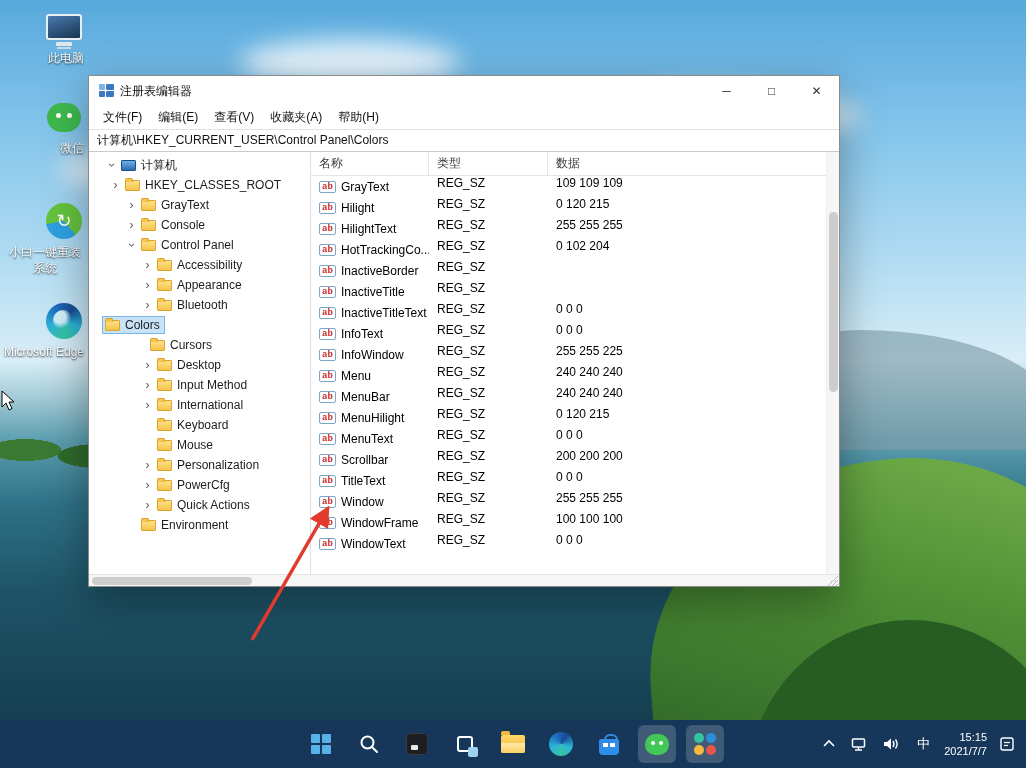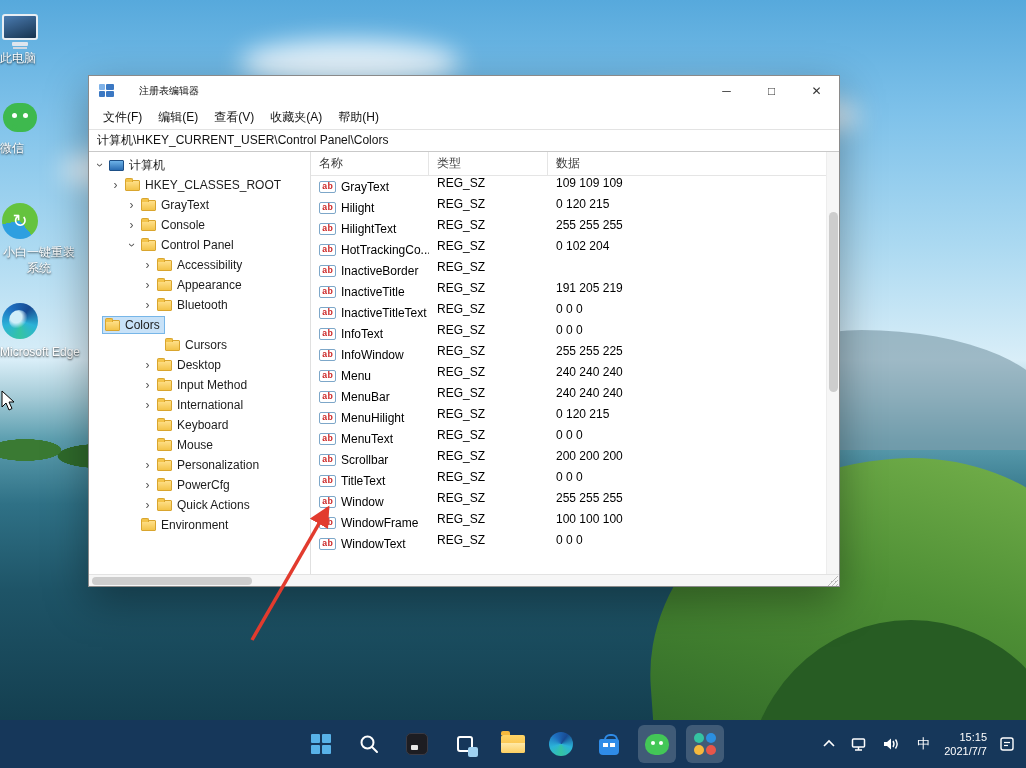--- a/index.html
+++ b/index.html
@@ -10,40 +10,40 @@
     background:linear-gradient(180deg,#57a9dc 0%,#7fc2ea 16%,#abd9f1 34%,#d9eef8 50%,#a6ccd8 55%,#5d9fb0 61%,#2f7186 70%,#1e5467 82%,#143f50 100%);}
   .cloud{position:absolute;background:rgba(255,255,255,.8);border-radius:50%;filter:blur(12px)}
   .mountain{position:absolute;right:-30px;top:330px;width:340px;height:120px;background:#7e9dab;border-radius:60% 80% 0 0/100% 100% 0 0;opacity:.65}
   .hill-right{position:absolute;right:-90px;bottom:-40px;width:470px;height:300px;background:linear-gradient(200deg,#7ab54e 0%,#4e8f35 45%,#2c6426 100%);border-radius:55% 45% 8% 12%/70% 60% 10% 14%;transform:rotate(-4deg)}
   .hill-right2{position:absolute;right:-50px;bottom:-90px;width:330px;height:190px;background:#275c23;border-radius:50% 50% 0 0/90% 90% 0 0}
   .grass-left{position:absolute;left:-10px;top:428px;width:180px;height:50px;
     background:radial-gradient(60px 18px at 35px 22px,#3a7a33 60%,transparent 61%),
                radial-gradient(70px 20px at 110px 28px,#2f6a2b 60%,transparent 61%);}
 
   
-  .dicon{position:absolute;width:84px;display:flex;flex-direction:column;align-items:flex-start;gap:5px;cursor:default}
+  .dicon{position:absolute;width:84px;display:flex;flex-direction:column;align-items:flex-end;gap:5px;cursor:default}
   .dicon .lbl{color:#fff;font-size:12px;text-align:center;text-shadow:0 1px 2px rgba(0,0,0,.85);line-height:1.3}
   .art{width:40px;height:38px;display:flex;align-items:center;justify-content:center;position:relative}
   .pc-monitor{width:36px;height:26px;background:linear-gradient(160deg,#4a7bb0,#17334f);border:2px solid #e8eef4;border-radius:3px;position:relative}
   .pc-monitor::after{content:'';position:absolute;left:50%;bottom:-8px;transform:translateX(-50%);width:16px;height:4px;background:#dfe6ee;border-radius:1px;box-shadow:0 4px 0 -1px #cfd8e2}
   .wechat-bubble{width:34px;height:29px;background:#3eb94e;border-radius:15px;position:relative}
   .wechat-bubble::before{content:'';position:absolute;left:9px;top:10px;width:5px;height:5px;border-radius:50%;background:#fff;box-shadow:11px 0 0 #fff}
   .wechat-bubble::after{content:'';position:absolute;left:7px;bottom:-5px;border:6px solid transparent;border-top-color:#3eb94e;border-left-width:3px;border-right-width:3px;transform:rotate(18deg)}
   .xiaobai-circle{width:36px;height:36px;border-radius:50%;background:conic-gradient(#65c33e 0 140deg,#2e9fe0 140deg 260deg,#65c33e 260deg 360deg);display:flex;align-items:center;justify-content:center;color:#fff;font-size:18px}
   .edge-circle{width:36px;height:36px;border-radius:50%;background:conic-gradient(from 180deg,#35c4a2,#2bb3d8,#1f6fc0,#174a92,#2bb3d8,#35c4a2);position:relative;overflow:hidden}
   .edge-circle::after{content:'';position:absolute;left:7px;top:7px;width:20px;height:20px;border-radius:50%;background:radial-gradient(circle at 35% 35%,#cfeef8 0 32%,transparent 62%)}
 
   
   .regedit{position:absolute;left:88px;top:75px;width:752px;height:512px;background:#fff;border:1px solid #8a8a8a;
     box-shadow:0 14px 40px rgba(0,0,0,.35);display:flex;flex-direction:column;font-size:12px;color:#111}
   .titlebar{height:30px;display:flex;align-items:center;padding-left:10px;background:#fff;flex:0 0 auto}
   .regicon{width:16px;height:14px;display:grid;grid-template:6px 6px/6px 8px;gap:1px}
   .regicon i{background:#3b78c3;border-radius:1px}
   .regicon i:nth-child(1){background:#7fb2e8}
-  .title{margin-left:24px;font-size:10px}
+  .title{margin-left:5px;font-size:12px}
   .win-controls{margin-left:auto;display:flex;height:100%}
   .wc{width:45px;height:100%;display:flex;align-items:center;justify-content:center;font-size:12px;color:#333}
   .menubar{height:24px;display:flex;align-items:center;padding-left:6px;border-bottom:1px solid #e3e3e3;flex:0 0 auto}
   .menu-item{padding:3px 8px;font-size:12px;color:#111}
   .addressbar{height:22px;display:flex;align-items:center;padding-left:8px;border-bottom:1px solid #c9c9c9;font-size:12px;flex:0 0 auto}
   .panes{flex:1;display:flex;min-height:0}
   .tree{width:222px;border-right:1px solid #e0e0e0;overflow:hidden;padding-top:3px}
   .tree-row{height:20px;display:flex;align-items:center;white-space:nowrap}
   .chev{width:13px;display:inline-flex;justify-content:center;color:#555;font-size:12px;flex:0 0 auto}
   .chev.exp{transform:rotate(90deg)}
@@ -163,21 +163,21 @@
       <span class="menu-item">编辑(E)</span>
       <span class="menu-item">查看(V)</span>
       <span class="menu-item">收藏夹(A)</span>
       <span class="menu-item">帮助(H)</span>
     </div>
   <div class="addressbar">
     <span>计算机\HKEY_CURRENT_USER\Control Panel\Colors</span>
   </div>
   <div class="panes">
     <div class="tree">
-        <div class="tree-row" style="padding-left: 4px;">
+        <div class="tree-row" style="padding-left: 4px; margin-left: 12px;">
           <span class="chev exp">›</span>
           <span class="hl">
             <span class="icon-computer"></span>
             <span class="tree-label">计算机</span>
           </span>
         </div>
         <div class="tree-row" style="padding-left: 20px;">
           <span class="chev">›</span>
           <span class="hl">
             <span class="icon-folder"></span>
@@ -226,21 +226,21 @@
             <span class="tree-label">Bluetooth</span>
           </span>
         </div>
         <div class="tree-row selected" style="">
           <span class="chev"></span>
           <span class="hl">
             <span class="icon-folder"></span>
             <span class="tree-label">Colors</span>
           </span>
         </div>
-        <div class="tree-row" style="padding-left: 60px;">
+        <div class="tree-row" style="padding-left: 45px;">
           <span class="chev"></span>
           <span class="hl">
             <span class="icon-folder"></span>
             <span class="tree-label">Cursors</span>
           </span>
         </div>
         <div class="tree-row" style="padding-left: 52px;">
           <span class="chev">›</span>
           <span class="hl">
             <span class="icon-folder"></span>
@@ -349,21 +349,20 @@
               <span>InactiveBorder</span>
             </div>
             <div class="col col1">REG_SZ</div>
           </div>
           <div class="lrow">
             <div class="col col0">
               <span class="icon-ab">ab</span>
               <span>InactiveTitle</span>
             </div>
             <div class="col col1">REG_SZ</div>
-            <div class="col col2">191 205 219</div>
           </div>
           <div class="lrow">
             <div class="col col0">
               <span class="icon-ab">ab</span>
               <span>InactiveTitleText</span>
             </div>
             <div class="col col1">REG_SZ</div>
             <div class="col col2">0 0 0</div>
           </div>
           <div class="lrow">

